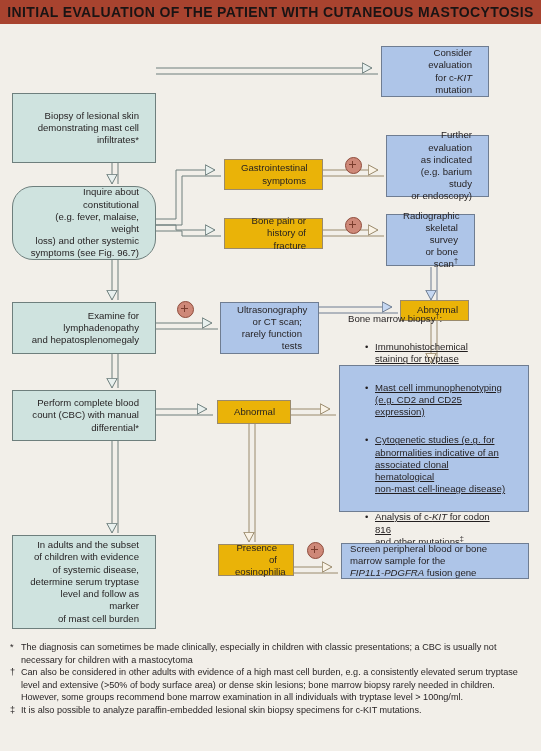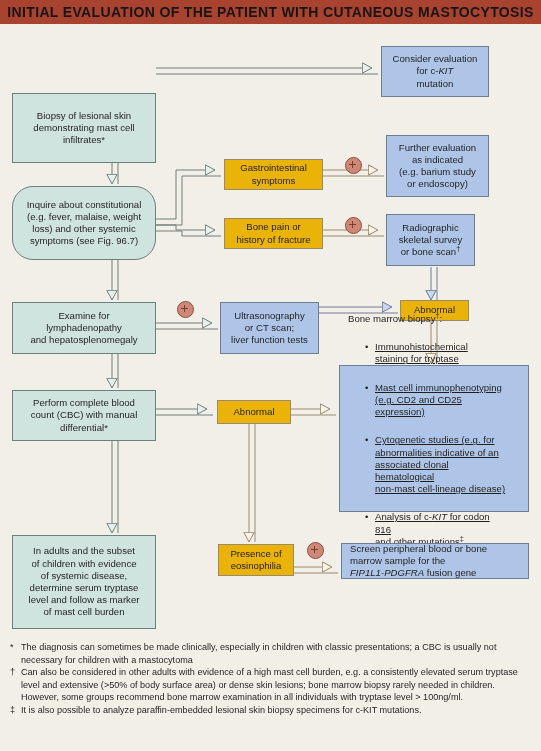--- a/index.html
+++ b/index.html
@@ -45,24 +45,24 @@
     left: 0; top: 0;
     width: 541px; height: 615px;
   }
 
   .node {
     position: absolute;
     box-sizing: border-box;
     display: flex;
     align-items: center;
     justify-content: center;
-    text-align: center;
+    text-align: right;
     font-size: 9.6px;
     line-height: 12.2px;
-    padding: 2px 8px;
+    padding: 2px 16px;
     z-index: 3;
   }
   .node .txt { width: 100%; }
 
   .node.green {
     background: #cfe3df;
     border: 1px solid #6e7f7d;
   }
   .node.blue {
     background: #aec5e8;
@@ -311,21 +311,21 @@
       <div>Examine for</div>
       <div>lymphadenopathy</div>
       <div>and hepatosplenomegaly</div>
     </div>
   </div>
 
   <div class="node blue" style="left:220px; top:278px; width:99px; height:52px;">
     <div class="txt">
       <div>Ultrasonography</div>
       <div>or CT scan;</div>
-      <div>liver function tests</div>
+      <div>rarely function tests</div>
     </div>
   </div>
 
   <div class="node tan" style="left:400px; top:276px; width:69px; height:21px;">
     <div class="txt">Abnormal</div>
   </div>
 
   <div class="node green" style="left:12px; top:366px; width:144px; height:51px;">
     <div class="txt">
       <div>Perform complete blood</div>

